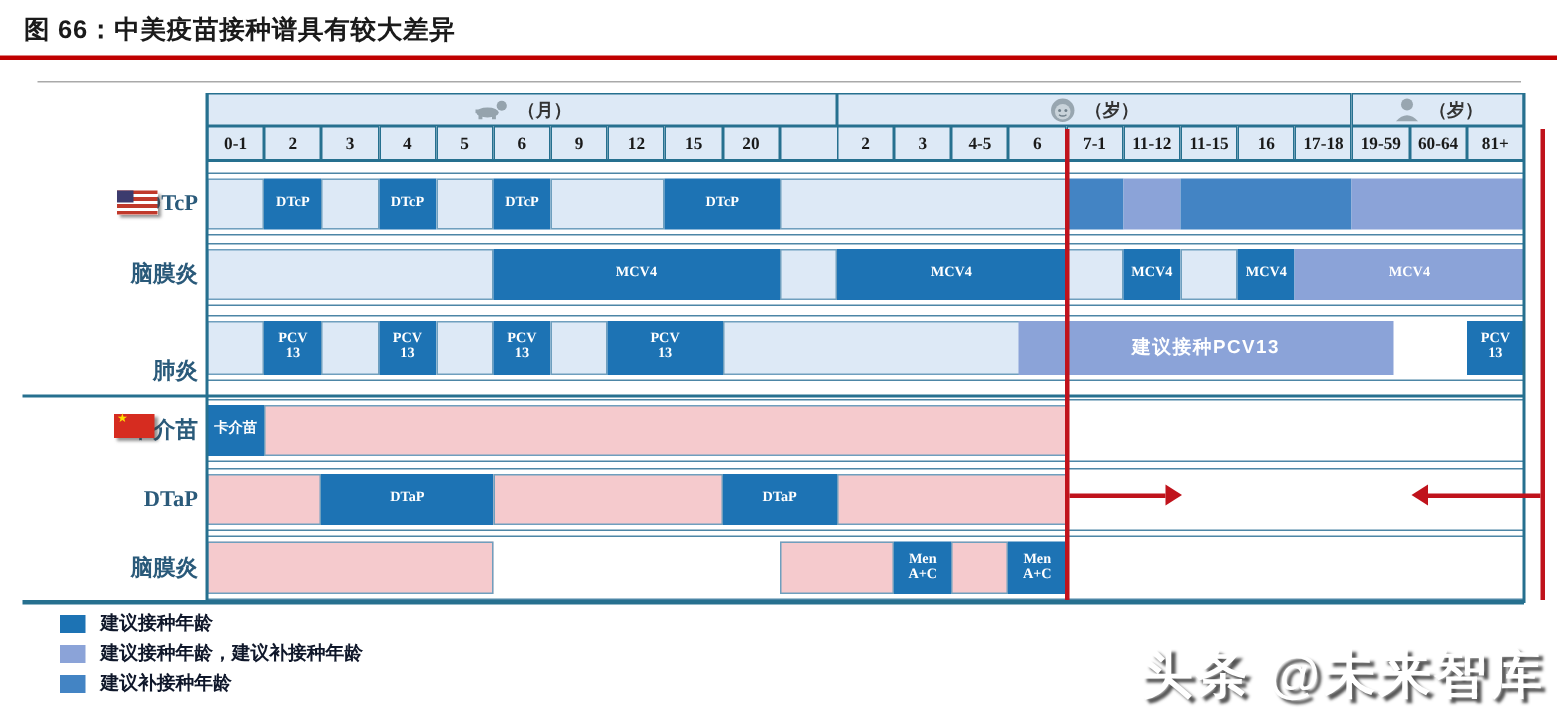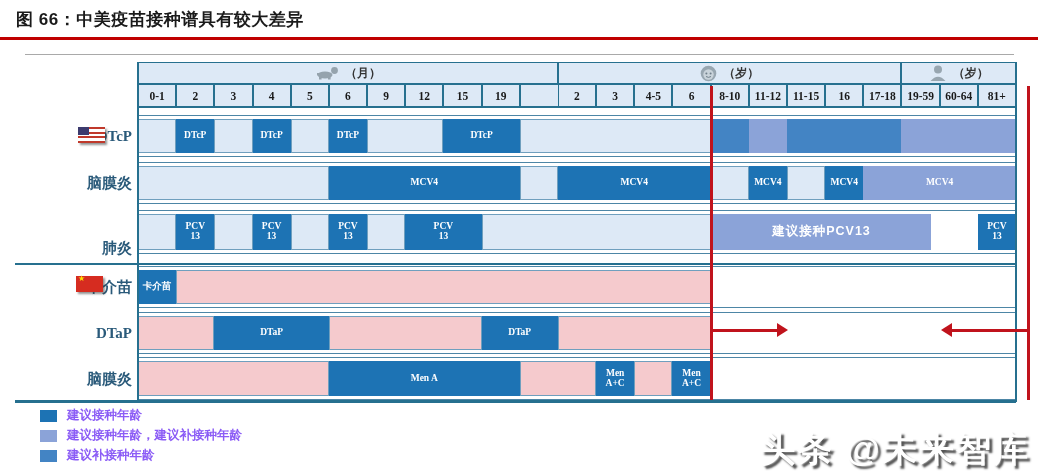--- a/index.html
+++ b/index.html
@@ -29,21 +29,21 @@
 
   .rowlabel{font-family:"Liberation Serif",serif;font-weight:bold;color:#2a5a7a;
             text-align:right;font-size:15px;}
   .hairline{background:#4d86a6;height:1px;}
   .borderline{background:#26708f;}
   .redline{background:#c0131c;}
 
   .flag{box-shadow:2px 2px 2px rgba(60,60,60,.55);}
   #legend .item{position:absolute;left:40px;display:flex;align-items:center;gap:10px;}
   #legend .sw{width:17px;height:12px;}
-  #legend .lab{font-size:12.5px;font-weight:bold;color:#8b5cf6;}
+  #legend .lab{font-size:12.5px;font-weight:bold;color:#0f172a;}
 
   #annotation{color:#c0131c;font-weight:bold;font-size:13px;line-height:1.35;}
   .tri{width:0;height:0;}
   #watermark{right:8px;top:426px;font-size:35px;font-weight:bold;color:#ffffff;
              text-shadow:3px 3px 2px rgba(75,75,75,.95);letter-spacing:2px;}
 </style>
 </head>
 <body>
 
 <div id="stage">
@@ -87,27 +87,27 @@
       </div>
       <div class="hcell numcell abs" style="left: 138px; top: 84px; width: 38.1739px; height: 24px;">0-1</div>
       <div class="hcell numcell abs" style="left: 176.174px; top: 84px; width: 38.1739px; height: 24px;">2</div>
       <div class="hcell numcell abs" style="left: 214.348px; top: 84px; width: 38.1739px; height: 24px;">3</div>
       <div class="hcell numcell abs" style="left: 252.522px; top: 84px; width: 38.1739px; height: 24px;">4</div>
       <div class="hcell numcell abs" style="left: 290.696px; top: 84px; width: 38.1739px; height: 24px;">5</div>
       <div class="hcell numcell abs" style="left: 328.87px; top: 84px; width: 38.1739px; height: 24px;">6</div>
       <div class="hcell numcell abs" style="left: 367.043px; top: 84px; width: 38.1739px; height: 24px;">9</div>
       <div class="hcell numcell abs" style="left: 405.217px; top: 84px; width: 38.1739px; height: 24px;">12</div>
       <div class="hcell numcell abs" style="left: 443.391px; top: 84px; width: 38.1739px; height: 24px;">15</div>
-      <div class="hcell numcell abs" style="left: 481.565px; top: 84px; width: 38.1739px; height: 24px;">19</div>
+      <div class="hcell numcell abs" style="left: 481.565px; top: 84px; width: 38.1739px; height: 24px;">20</div>
       <div class="hcell numcell abs" style="left: 519.739px; top: 84px; width: 38.1739px; height: 24px; padding-left: 48px;">19-23</div>
       <div class="hcell numcell abs" style="left: 557.913px; top: 84px; width: 38.1739px; height: 24px;">2</div>
       <div class="hcell numcell abs" style="left: 596.087px; top: 84px; width: 38.1739px; height: 24px;">3</div>
       <div class="hcell numcell abs" style="left: 634.261px; top: 84px; width: 38.1739px; height: 24px;">4-5</div>
       <div class="hcell numcell abs" style="left: 672.435px; top: 84px; width: 38.1739px; height: 24px;">6</div>
-      <div class="hcell numcell abs" style="left: 710.609px; top: 84px; width: 38.1739px; height: 24px;">8-10</div>
+      <div class="hcell numcell abs" style="left: 710.609px; top: 84px; width: 38.1739px; height: 24px;">7-1</div>
       <div class="hcell numcell abs" style="left: 748.783px; top: 84px; width: 38.1739px; height: 24px;">11-12</div>
       <div class="hcell numcell abs" style="left: 786.957px; top: 84px; width: 38.1739px; height: 24px;">11-15</div>
       <div class="hcell numcell abs" style="left: 825.13px; top: 84px; width: 38.1739px; height: 24px; text-align: right;">16</div>
       <div class="hcell numcell abs" style="left: 863.304px; top: 84px; width: 38.1739px; height: 24px;">17-18</div>
       <div class="hcell numcell abs" style="left: 901.478px; top: 84px; width: 38.1739px; height: 24px;">19-59</div>
       <div class="hcell numcell abs" style="left: 939.652px; top: 84px; width: 38.1739px; height: 24px;">60-64</div>
       <div class="hcell numcell abs" style="left: 977.826px; top: 84px; width: 38.1739px; height: 24px;">81+</div>
       <div class="hairline abs" style="left: 138px; top: 115px; width: 878px;"></div>
       <div class="hairline abs" style="left: 138px; top: 156px; width: 878px;"></div>
       <div class="rowlabel abs" style="left: 28px; top: 126px; width: 104px; height: 20px; line-height: 20px;">DTcP</div>
@@ -174,21 +174,21 @@
       <div class="seg recommended abs" style="left: 328.87px; top: 214px; width: 38.1739px; height: 36px;">
         <span class="wrap">PCV
 13</span>
       </div>
       <div class="seg empty abs" style="left: 367.043px; top: 214px; width: 38.1739px; height: 36px;"></div>
       <div class="seg recommended abs" style="left: 405.217px; top: 214px; width: 76.3478px; height: 36px;">
         <span class="wrap">PCV
 13</span>
       </div>
       <div class="seg empty abs" style="left: 481.565px; top: 214px; width: 229.043px; height: 36px;"></div>
-      <div class="seg recommended_unless abs" style="left: 712px; top: 214px; width: 219px; height: 36px;">
+      <div class="seg recommended_unless abs" style="left: 679px; top: 214px; width: 250px; height: 36px;">
         <span class="big">建议接种PCV13</span>
       </div>
       <div class="seg recommended abs" style="left: 977.826px; top: 214px; width: 38.1739px; height: 36px;">
         <span class="wrap">PCV
 13</span>
       </div>
       <div class="hairline abs" style="left: 138px; top: 266px; width: 878px;"></div>
       <div class="hairline abs" style="left: 138px; top: 307px; width: 878px;"></div>
       <div class="rowlabel abs" style="left: 28px; top: 277px; width: 104px; height: 20px; line-height: 20px;">卡介苗</div>
       <div class="flag abs" style="left: 76px; top: 276px; width: 27px; height: 16px; background: rgb(214, 44, 32);">
@@ -207,23 +207,20 @@
       </div>
       <div class="seg range abs" style="left: 328.87px; top: 316px; width: 152.696px; height: 34px;"></div>
       <div class="seg recommended abs" style="left: 481.565px; top: 316px; width: 76.3478px; height: 34px;">
         <span>DTaP</span>
       </div>
       <div class="seg range abs" style="left: 557.913px; top: 316px; width: 152.696px; height: 34px;"></div>
       <div class="hairline abs" style="left: 138px; top: 357px; width: 878px;"></div>
       <div class="hairline abs" style="left: 138px; top: 399px; width: 878px;"></div>
       <div class="rowlabel abs" style="left: 28px; top: 368.5px; width: 104px; height: 20px; line-height: 20px;">脑膜炎</div>
       <div class="seg range abs" style="left: 138px; top: 361px; width: 190.87px; height: 35px;"></div>
-      <div class="seg recommended abs" style="left: 328.87px; top: 361px; width: 190.87px; height: 35px;">
-        <span>Men A</span>
-      </div>
       <div class="seg range abs" style="left: 519.739px; top: 361px; width: 76.3478px; height: 35px;"></div>
       <div class="seg recommended abs" style="left: 596.087px; top: 361px; width: 38.1739px; height: 35px;">
         <span class="wrap">Men
 A+C</span>
       </div>
       <div class="seg range abs" style="left: 634.261px; top: 361px; width: 38.1739px; height: 35px;"></div>
       <div class="seg recommended abs" style="left: 672.435px; top: 361px; width: 38.1739px; height: 35px;">
         <span class="wrap">Men
 A+C</span>
       </div>

